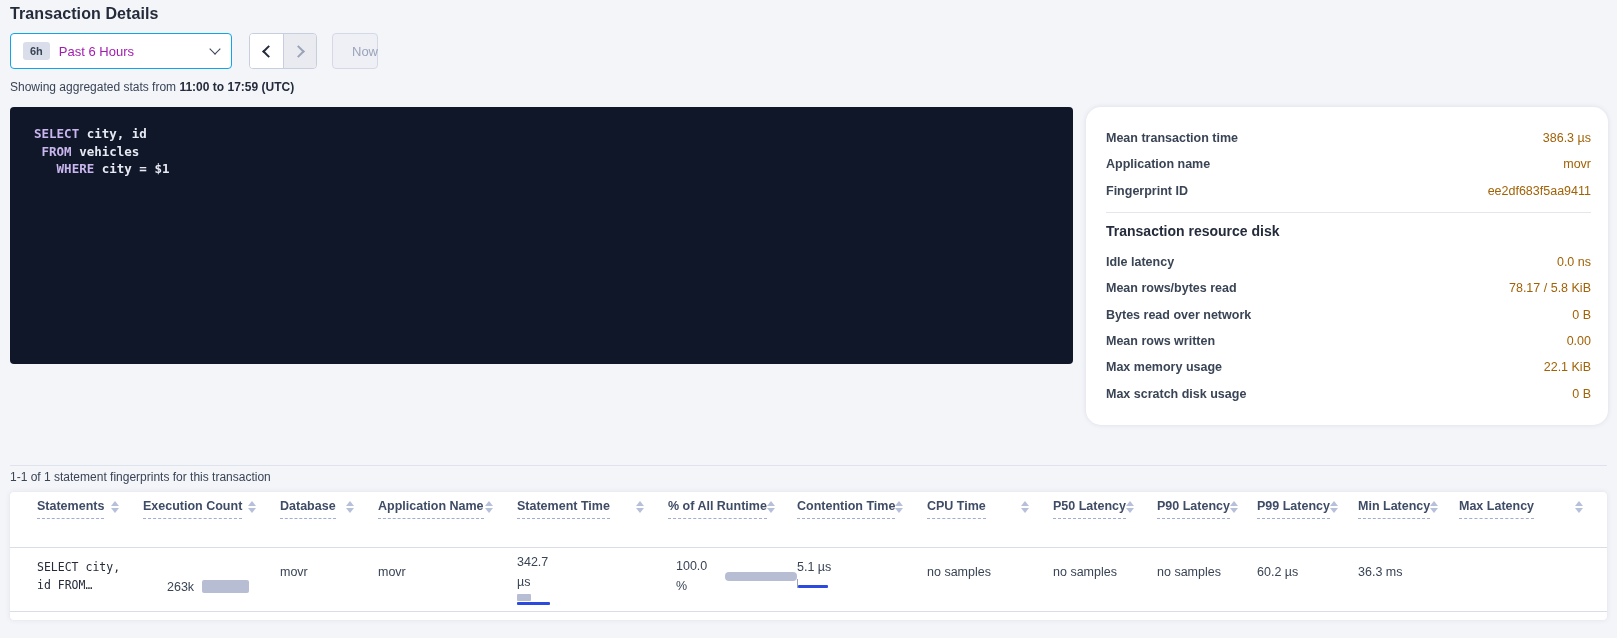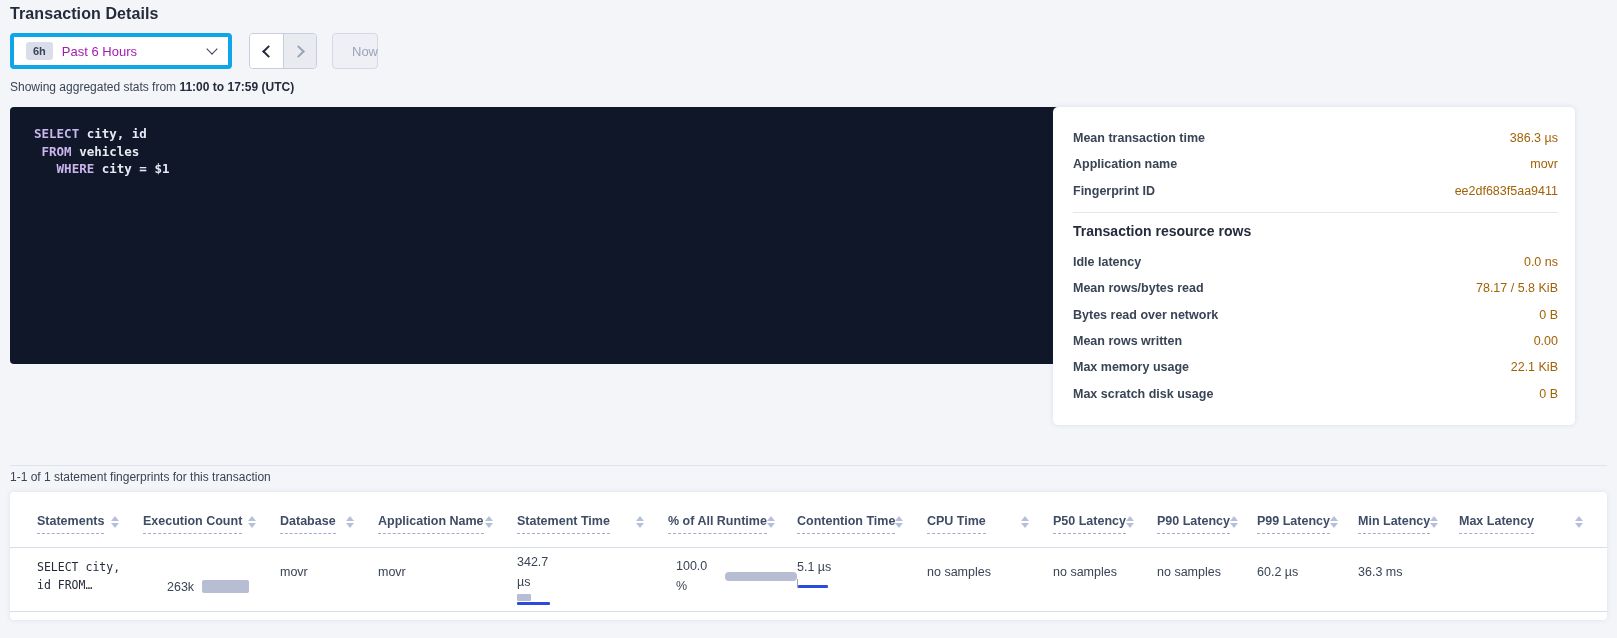--- a/index.html
+++ b/index.html
@@ -12,21 +12,21 @@
     overflow:hidden;
   }
   
   .page-title {
     position:absolute; left:10px; top:5px;
     font-size:16px; font-weight:700; color:#242b3a; letter-spacing:.1px;
   }
   .controls { position:absolute; left:10px; top:33px; display:flex; align-items:center; }
   .time-picker {
     width:222px; height:36px; background:#fff;
-    border:4px solid #0ea5e9; border-radius:4px;
+    border:1px solid #0ea5e9; border-radius:4px;
     display:flex; align-items:center; padding:0 12px; cursor:pointer;
   }
   .time-badge {
     background:#d9deea; color:#394455; font-size:11px; font-weight:700;
     border-radius:3px; padding:3px 7px; margin-right:9px;
   }
   .time-label { font-size:13px; color:#a21caf; flex:1; }
   .chev-down {
     width:8px; height:8px; border-right:1.6px solid #39425a; border-bottom:1.6px solid #39425a;
     transform:rotate(45deg); margin-top:-4px;
@@ -57,43 +57,43 @@
   .sql-box {
     position:absolute; left:10px; top:107px; width:1063px; height:257px;
     background:#101729; border-radius:4px; padding:18px 24px;
     font-family:"DejaVu Sans Mono","Liberation Mono",monospace;
     font-size:12.5px; font-weight:700; line-height:17.5px; color:#e7e9f3;
     white-space:pre;
   }
   .sql-box .kw { color:#c9b6ee; }
   
   .summary-card {
-    position:absolute; left:1053px; top:107px; width:522px; height:318px;
-    background:#fff; border-radius:5px; box-shadow:0 0 5px rgba(71,88,114,.14);
+    position:absolute; left:1086px; top:107px; width:522px; height:318px;
+    background:#fff; border-radius:15px; box-shadow:0 0 5px rgba(71,88,114,.14);
     padding:18px 17px 0 20px;
   }
   .sum-row { display:flex; justify-content:space-between; align-items:center; height:26.3px; }
   .sum-label { font-size:12.5px; font-weight:700; color:#394455; }
   .sum-value { font-size:12.5px; color:#a16207; }
   .sum-divider { border:none; border-top:1px solid #e3e6ef; margin:8px 0 10px; }
   .sum-section-title { font-size:14px; font-weight:700; color:#242b3a; margin:4px 0 10px; }
   
   .section-divider { position:absolute; left:10px; top:465px; width:1597px; height:1px; background:#e0e3ee; }
   .caption { position:absolute; left:10px; top:470px; font-size:12px; color:#394455; }
   .table-card {
     position:absolute; left:10px; top:492px; width:1597px; height:128px;
     background:#fff; border-radius:4px; box-shadow:0 0 5px rgba(71,88,114,.12);
     overflow:hidden;
   }
   .tgrid {
     display:grid;
     grid-template-columns:106px 137px 98px 139px 151px 129px 130px 126px 104px 100px 101px 101px 1fr;
     padding-left:27px;
   }
-  .thead { height:56px; align-items:flex-start; padding-top:22px; border-bottom:1px solid #d9dde8; }
+  .thead { height:56px; align-items:flex-start; padding-top:7px; border-bottom:1px solid #d9dde8; }
   .hcell { display:flex; align-items:flex-start; justify-content:space-between; padding-right:24px; cursor:pointer; }
   .hlabel {
     font-size:12.5px; font-weight:700; color:#3f4c66;
     border-bottom:1px dashed #9fadd2; padding-bottom:5px; white-space:nowrap;
   }
   .sort-icon { display:inline-flex; flex-direction:column; gap:2px; margin-top:2px; }
   .tri-up { width:0; height:0; border-left:4px solid transparent; border-right:4px solid transparent; border-bottom:5px solid #b7c0da; }
   .tri-down { width:0; height:0; border-left:4px solid transparent; border-right:4px solid transparent; border-top:5px solid #b7c0da; }
   .trow { height:64px; border-bottom:1px solid #d9dde8; }
   .tcell { font-size:12.5px; color:#394455; padding-top:17px; }
@@ -151,21 +151,21 @@
   </div>
   <div class="sum-row">
     <span class="sum-label">Application name</span>
     <span class="sum-value">movr</span>
   </div>
   <div class="sum-row">
     <span class="sum-label">Fingerprint ID</span>
     <span class="sum-value">ee2df683f5aa9411</span>
   </div>
   <hr class="sum-divider">
-  <div class="sum-section-title">Transaction resource rows</div>
+  <div class="sum-section-title">Transaction resource disk</div>
   <div class="sum-row">
     <span class="sum-label">Idle latency</span>
     <span class="sum-value">0.0 ns</span>
   </div>
   <div class="sum-row">
     <span class="sum-label">Mean rows/bytes read</span>
     <span class="sum-value">78.17 / 5.8 KiB</span>
   </div>
   <div class="sum-row">
     <span class="sum-label">Bytes read over network</span>

